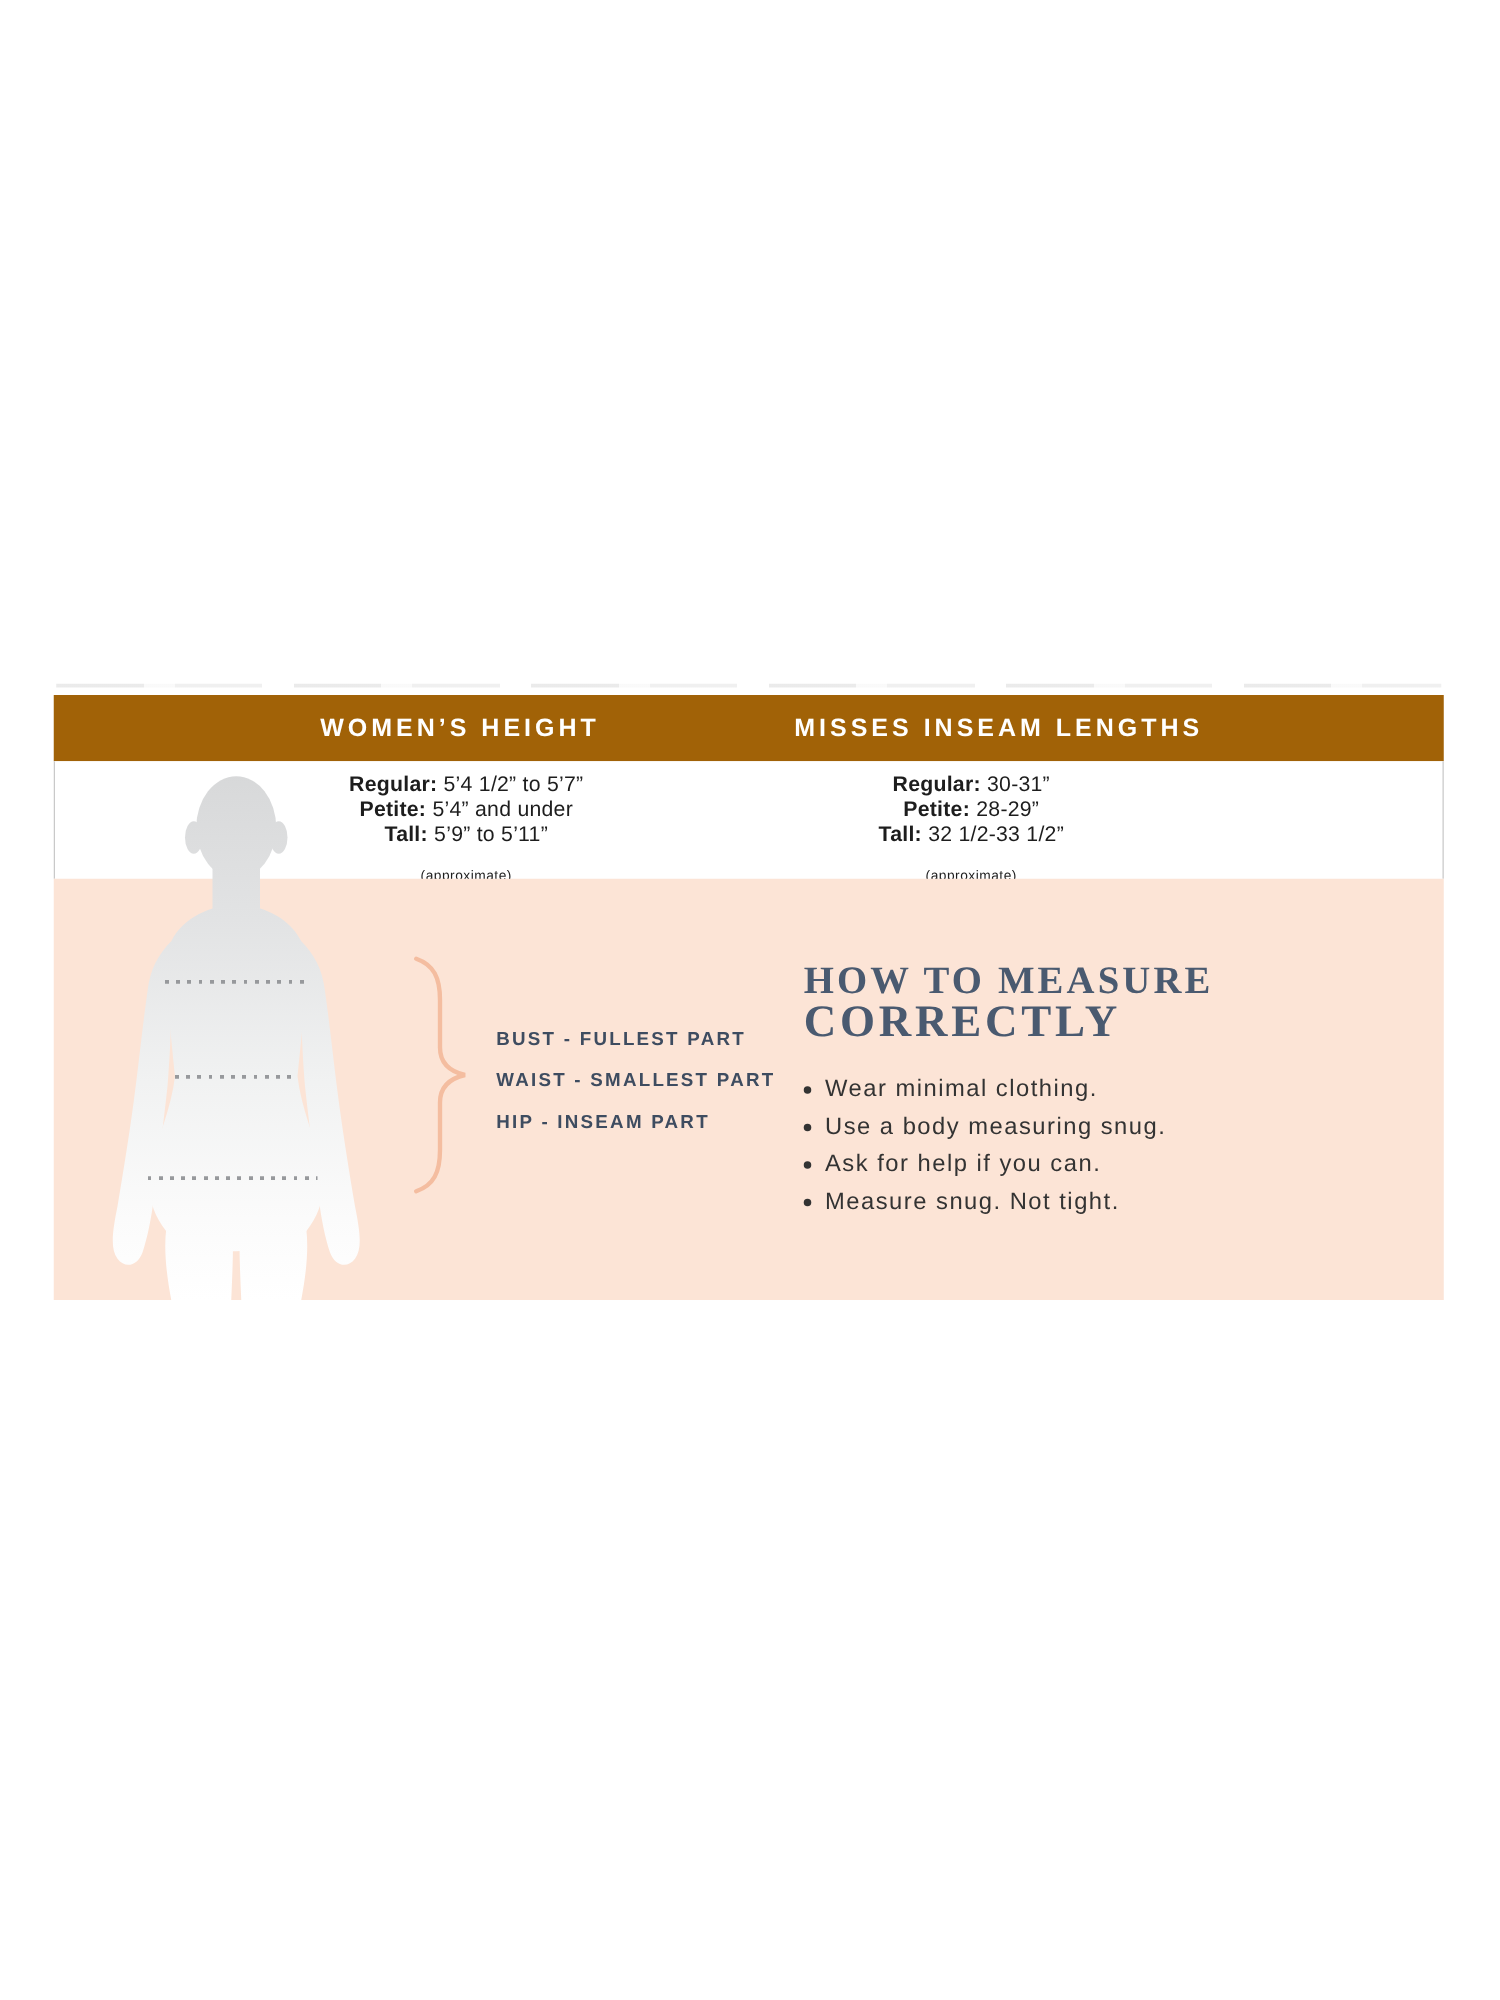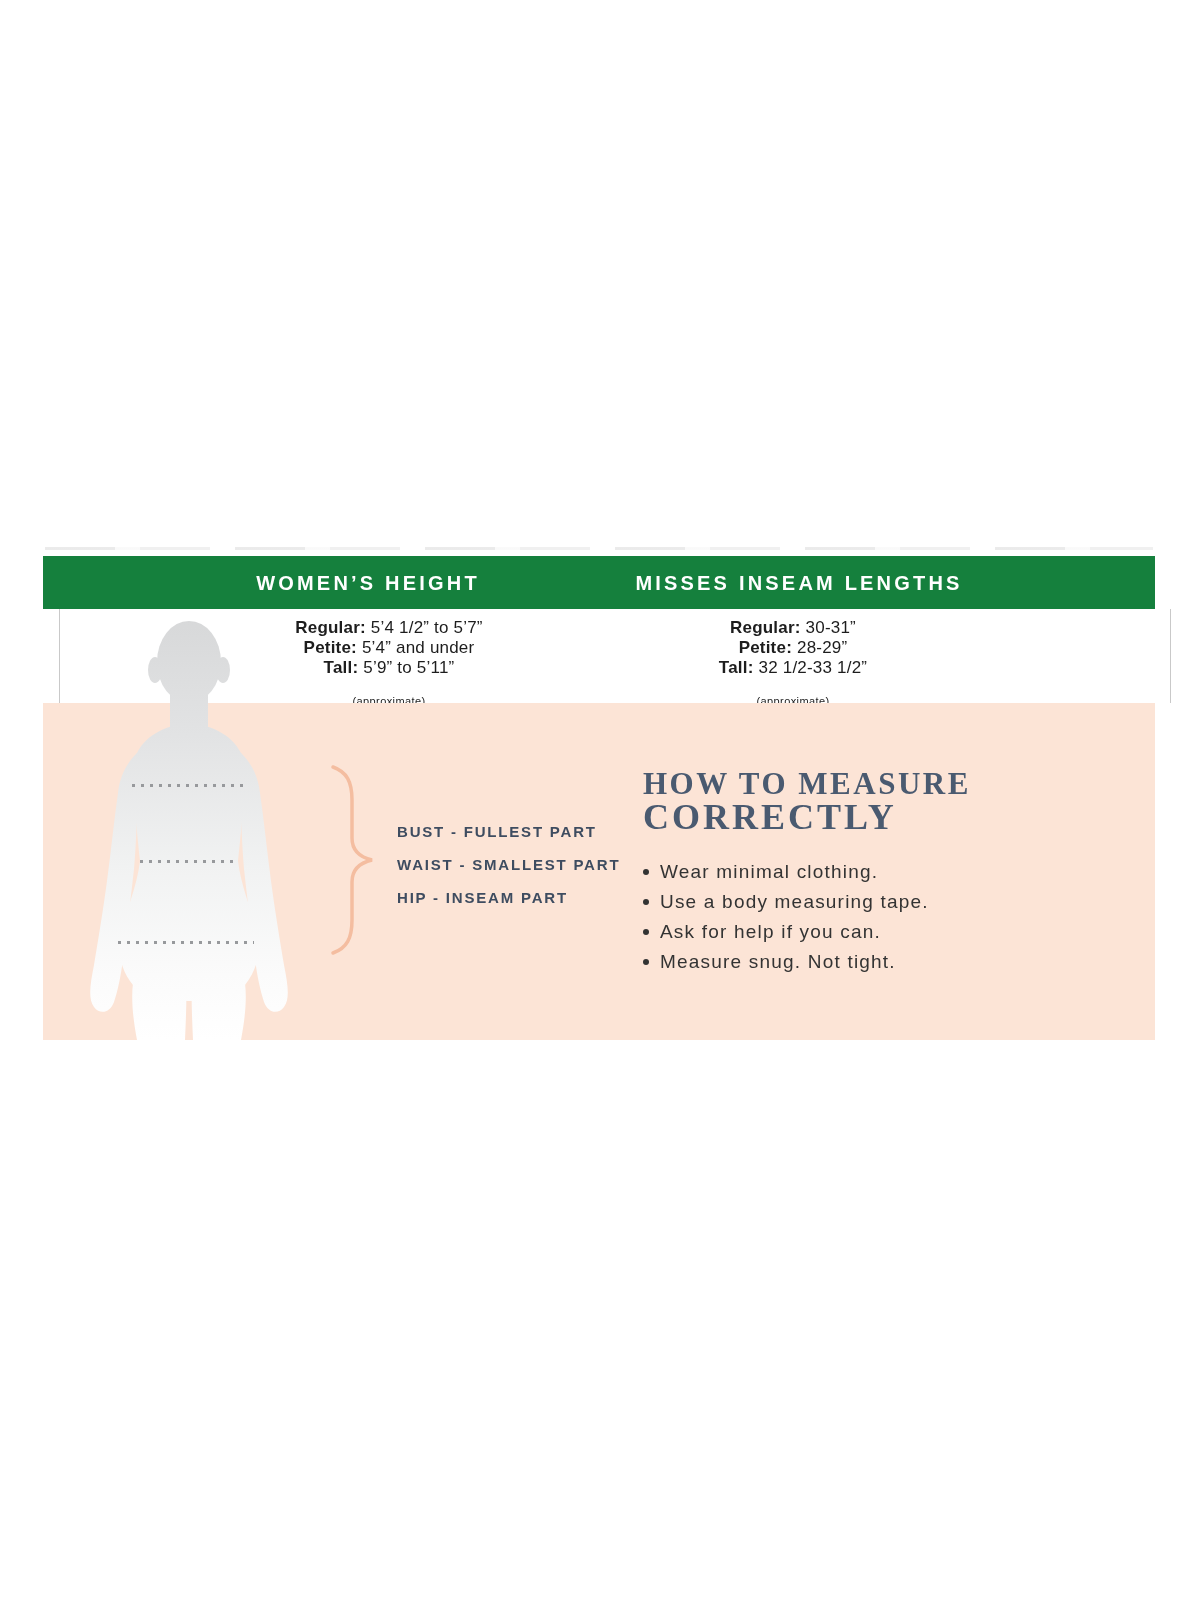--- a/index.html
+++ b/index.html
@@ -3,27 +3,27 @@
 <meta charset="utf-8">
 <style>
   html,body{margin:0;padding:0;background:#ffffff;}
   body{width:1200px;height:1600px;position:relative;font-family:"Liberation Sans",sans-serif;}
 
   .sheet{position:absolute;left:43px;top:545px;width:1112px;height:495px;}
 
   .torn-edge{position:absolute;top:2px;left:2px;right:2px;height:3px;opacity:.75;
     background:repeating-linear-gradient(90deg,#e4e4e4 0 70px,#f8f8f8 70px 95px,#ebebeb 95px 165px,#ffffff 165px 190px);}
 
-  .header-bar{position:absolute;top:11px;left:0;width:100%;height:53px;background:#15803d;}
+  .header-bar{position:absolute;top:11px;left:0;width:100%;height:53px;background:#a16207;}
   .bar-title{position:absolute;top:50%;transform:translate(-50%,-50%);color:#ffffff;
     font-weight:700;font-size:20px;letter-spacing:3.2px;white-space:nowrap;}
   .bar-title.left{left:325px;}
   .bar-title.right{left:734px;margin-left:22px;}
 
-  .info-row{position:absolute;top:64px;left:16px;width:100%;height:94px;background:#ffffff;
+  .info-row{position:absolute;top:64px;left:0;width:100%;height:94px;background:#ffffff;
     border-left:1px solid #c9c9c9;border-right:1px solid #c9c9c9;box-sizing:border-box;}
   .info-col{position:absolute;top:9px;transform:translateX(-50%);text-align:center;
     color:#1d1d1d;font-size:17px;line-height:20px;letter-spacing:.2px;white-space:nowrap;}
   .info-col.left{left:329px;}
   .info-col.right{left:733px;}
   .info-col b{font-weight:700;margin-right:5px;}
   .approx-note{font-size:11px;line-height:15px;margin-top:16px;font-weight:400;letter-spacing:.4px;}
 
   .pink-panel{position:absolute;top:158px;left:0;width:100%;height:337px;background:#fce4d6;}
 
@@ -115,19 +115,19 @@
 
   <div class="m-label bust">BUST - FULLEST PART</div>
   <div class="m-label waist">WAIST - SMALLEST PART</div>
   <div class="m-label hip">HIP - INSEAM PART</div>
 
   <div class="howto">
     <h3>HOW TO MEASURE</h3>
     <h2>CORRECTLY</h2>
     <ul>
       <li><span class="bullet-dot"></span><span>Wear minimal clothing.</span></li>
-      <li><span class="bullet-dot"></span><span>Use a body measuring tape.</span></li>
+      <li><span class="bullet-dot"></span><span>Use a body measuring snug.</span></li>
       <li><span class="bullet-dot"></span><span>Ask for help if you can.</span></li>
       <li><span class="bullet-dot"></span><span>Measure snug. Not tight.</span></li>
     </ul>
   </div>
 
 </div>
 
 </body></html>

